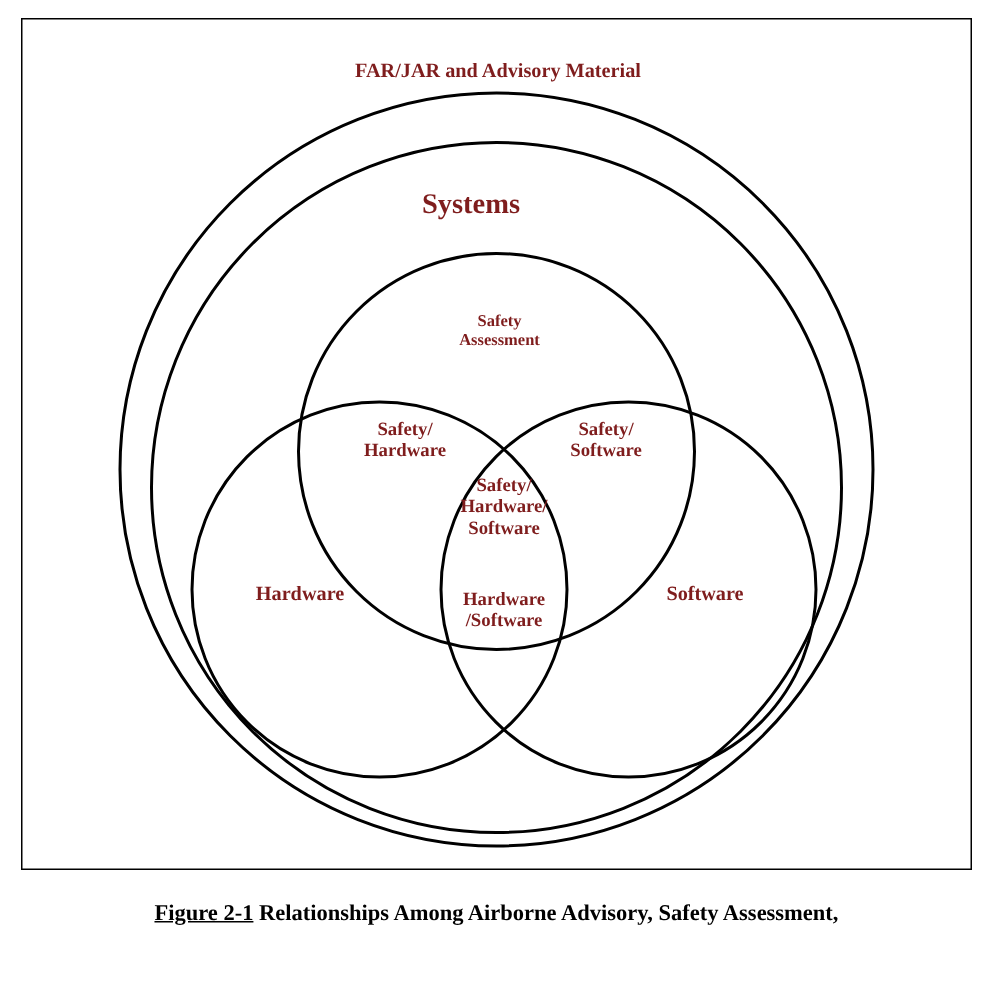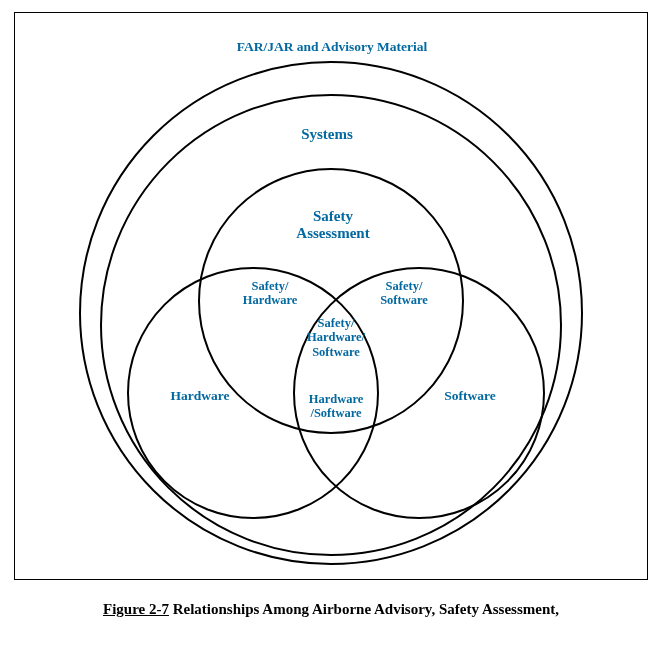--- a/index.html
+++ b/index.html
@@ -28,42 +28,42 @@
   #venn-svg {
     position: absolute;
     left: 0;
     top: 0;
   }
   .diagram-label {
     position: absolute;
     text-align: center;
     font-weight: bold;
     font-family: "Liberation Serif", serif;
-    color: #0369a1;
+    color: #7f1d1d;
     line-height: 1.15;
     white-space: pre-line;
     pointer-events: none;
   }
   #label-far {
     left: 117px;
     top: 26px;
     width: 400px;
     font-size: 13.5px;
   }
   #label-systems {
-    left: 212px;
+    left: 199px;
     top: 113px;
     width: 200px;
-    font-size: 15px;
+    font-size: 19px;
   }
   #label-safety-assessment {
     left: 265px;
     top: 195px;
     width: 106px;
-    font-size: 15px;
+    font-size: 11px;
   }
   #label-safety-hardware {
     left: 203px;
     top: 266px;
     width: 104px;
     font-size: 12.5px;
   }
   #label-safety-software {
     left: 337px;
     top: 266px;
@@ -133,14 +133,14 @@
   <div class="diagram-label" id="label-safety-hardware-software">Safety/
 Hardware/
 Software</div>
   <div class="diagram-label" id="label-hardware">Hardware</div>
   <div class="diagram-label" id="label-software">Software</div>
   <div class="diagram-label" id="label-hardware-software">Hardware
 /Software</div>
 </div>
 
 <div id="caption">
-  <span id="caption-number">Figure 2-7</span><span>  Relationships Among Airborne Advisory, Safety Assessment,</span><br>
+  <span id="caption-number">Figure 2-1</span><span>  Relationships Among Airborne Advisory, Safety Assessment,</span><br>
 </div>
 
 </body></html>

